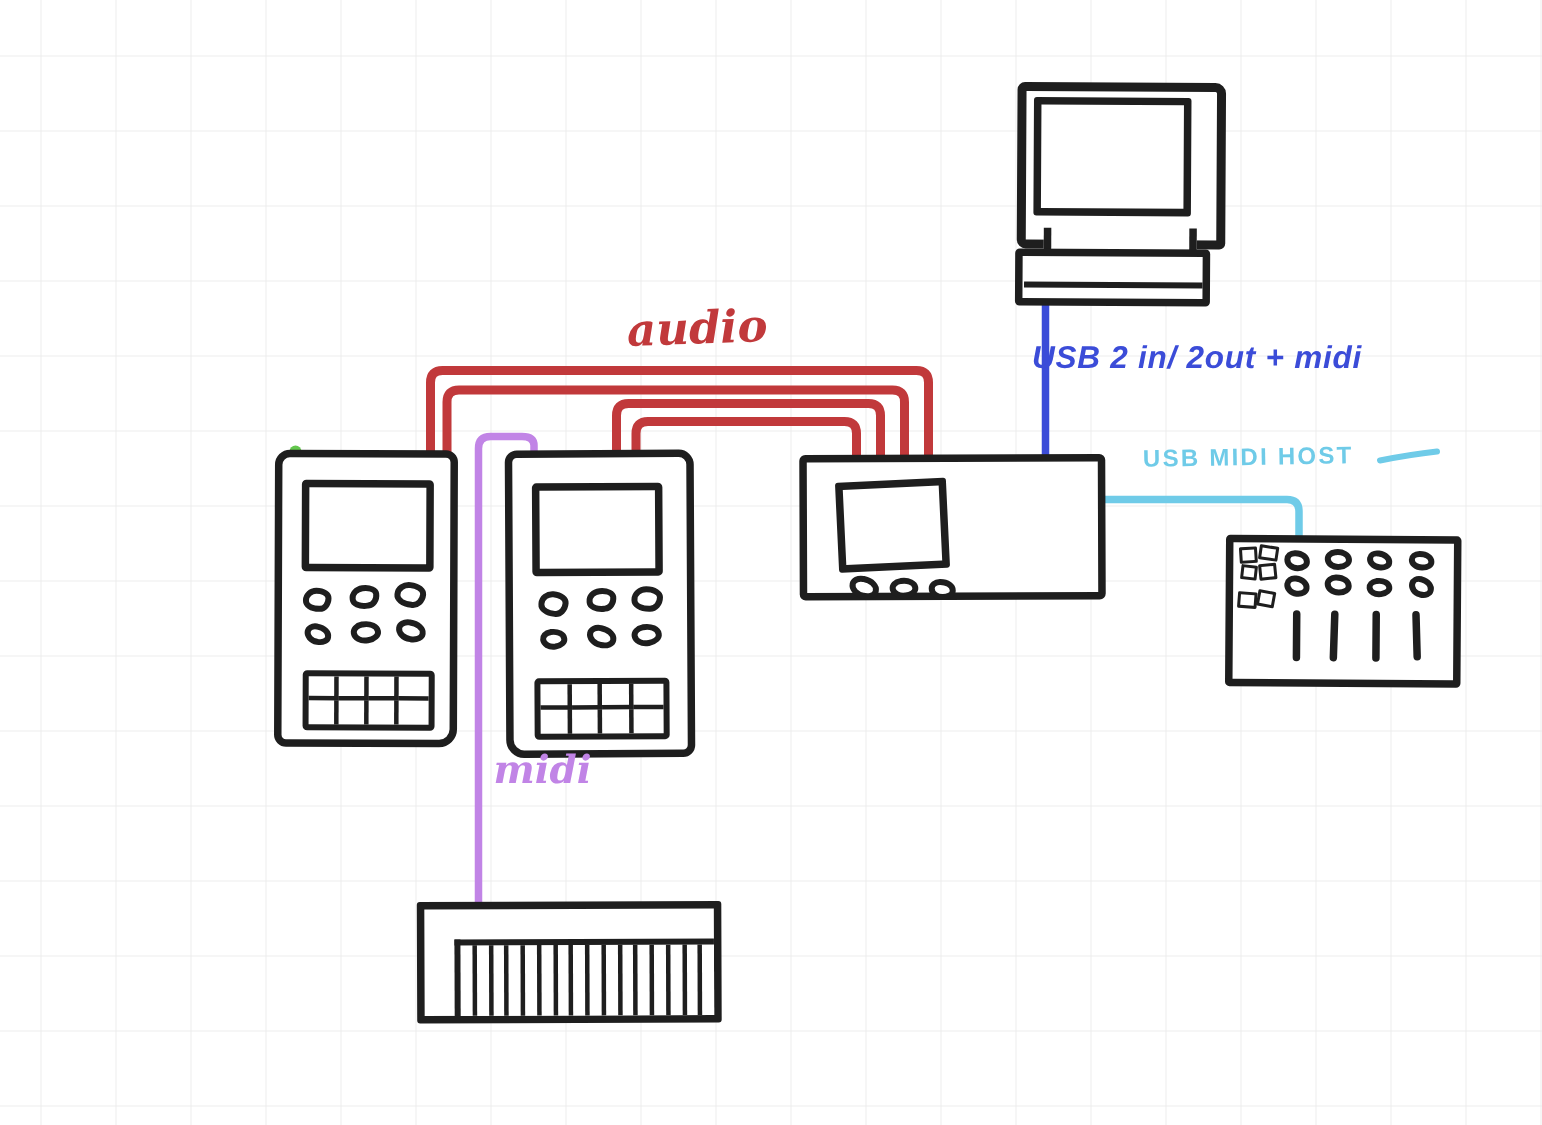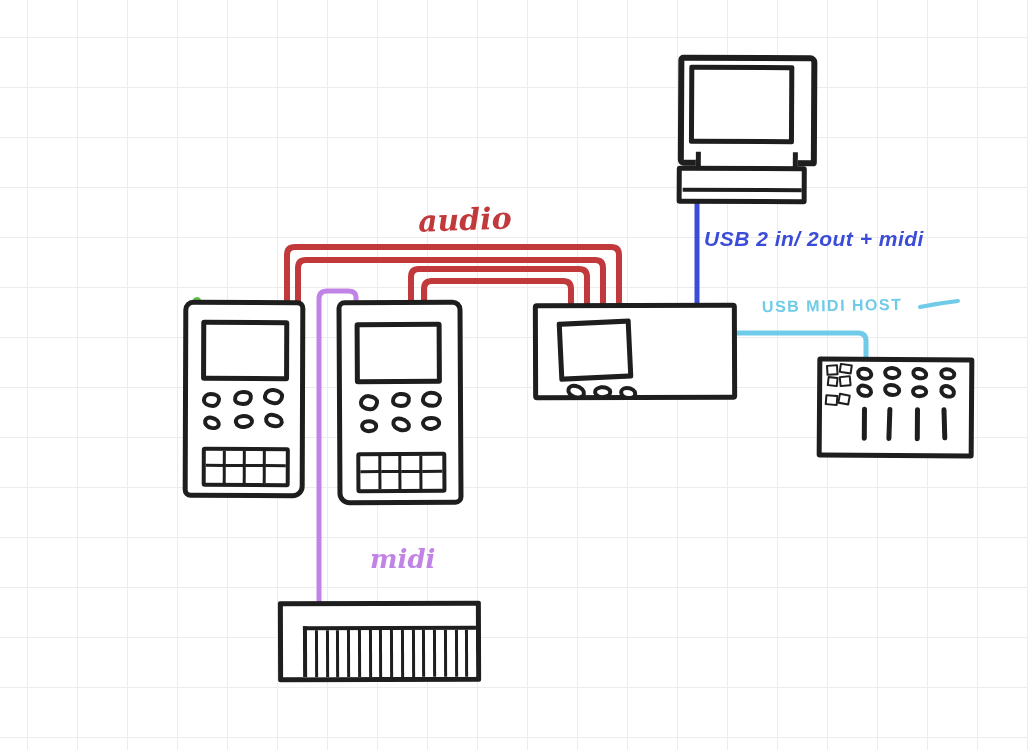--- a/index.html
+++ b/index.html
@@ -149,17 +149,17 @@
       <div></div>
         <div></div>
       <div></div>
         <div></div>
       <div></div>
         <div></div>
     </div>
   </div>
 
   <span class="lbl audio" style="left:418px; top:202px;">audio</span>
-  <span class="lbl usbio" style="left:704px; top:227px;text-align:center;">USB 2 in/ 2out + midi</span>
+  <span class="lbl usbio" style="left:688px; top:227px;text-align:center;">USB 2 in/ 2out + midi</span>
   <span class="lbl host" style="left:762px; top:297px;">USB MIDI HOST</span>
-  <span class="lbl midi" style="left:329px; top:544px;padding-left:41px;">midi</span>
+  <span class="lbl midi" style="left:329px; top:499px;">midi</span>
 
 </div>
 
 </body></html>

